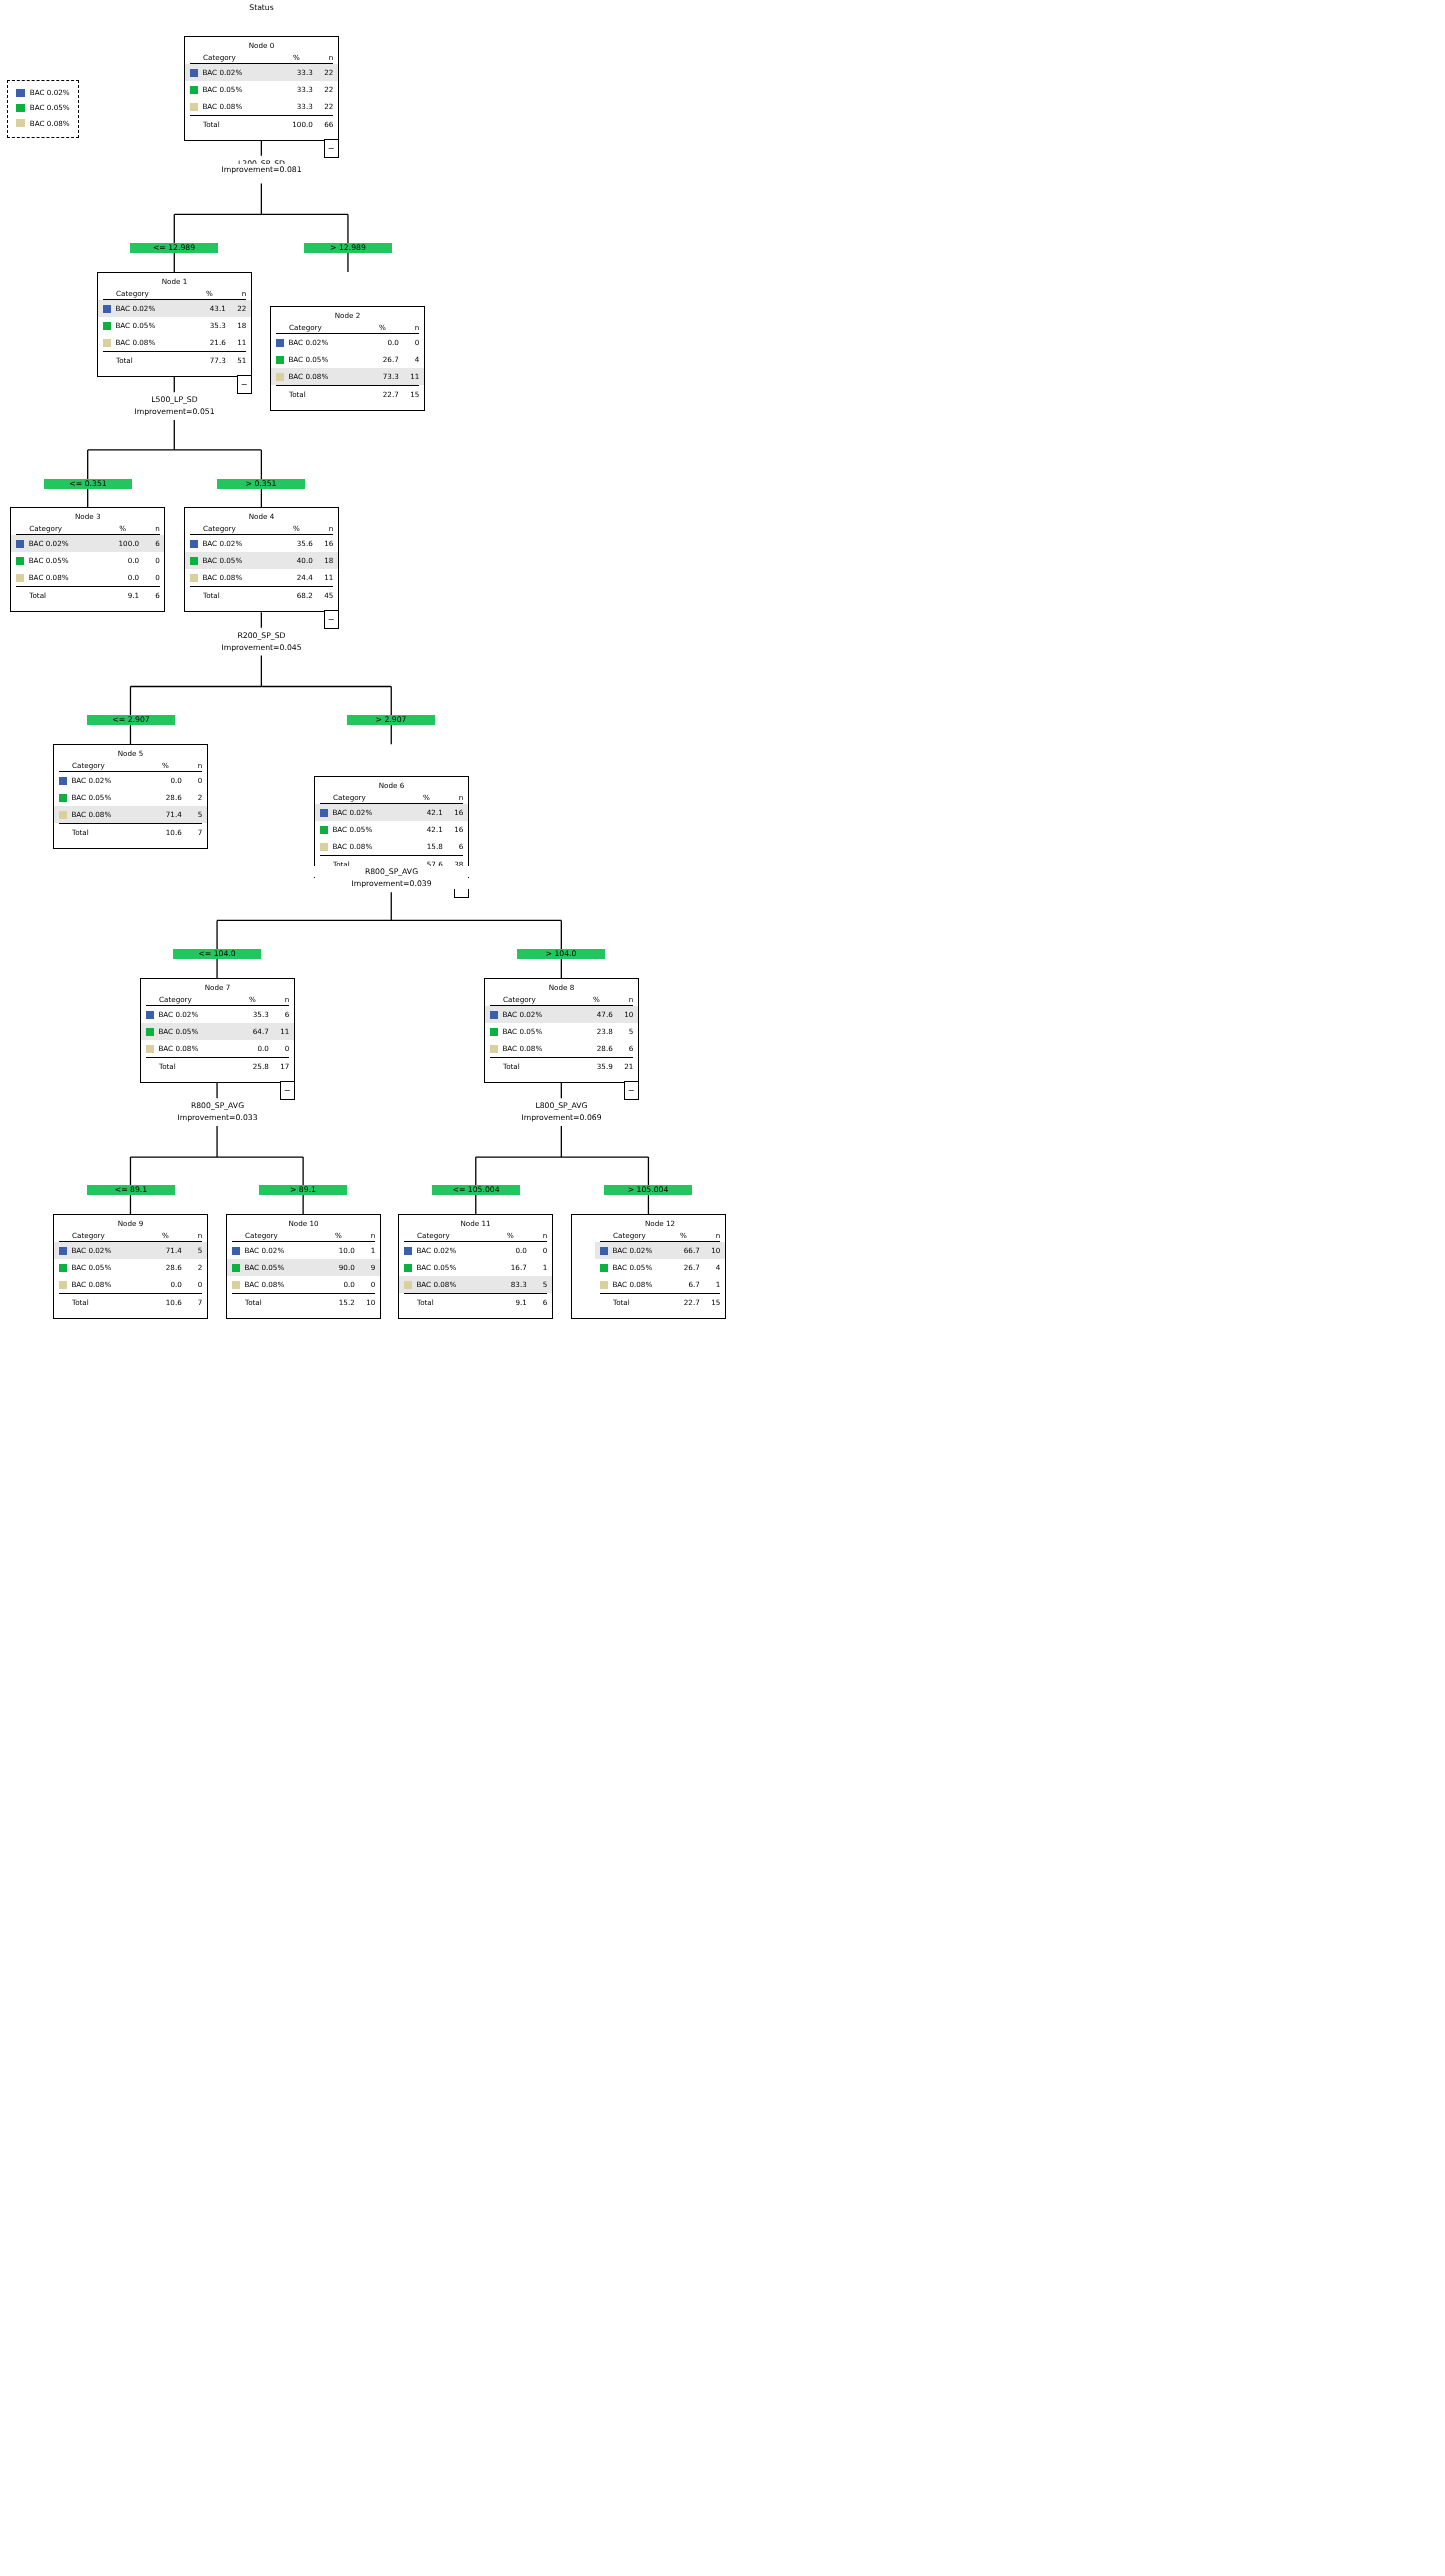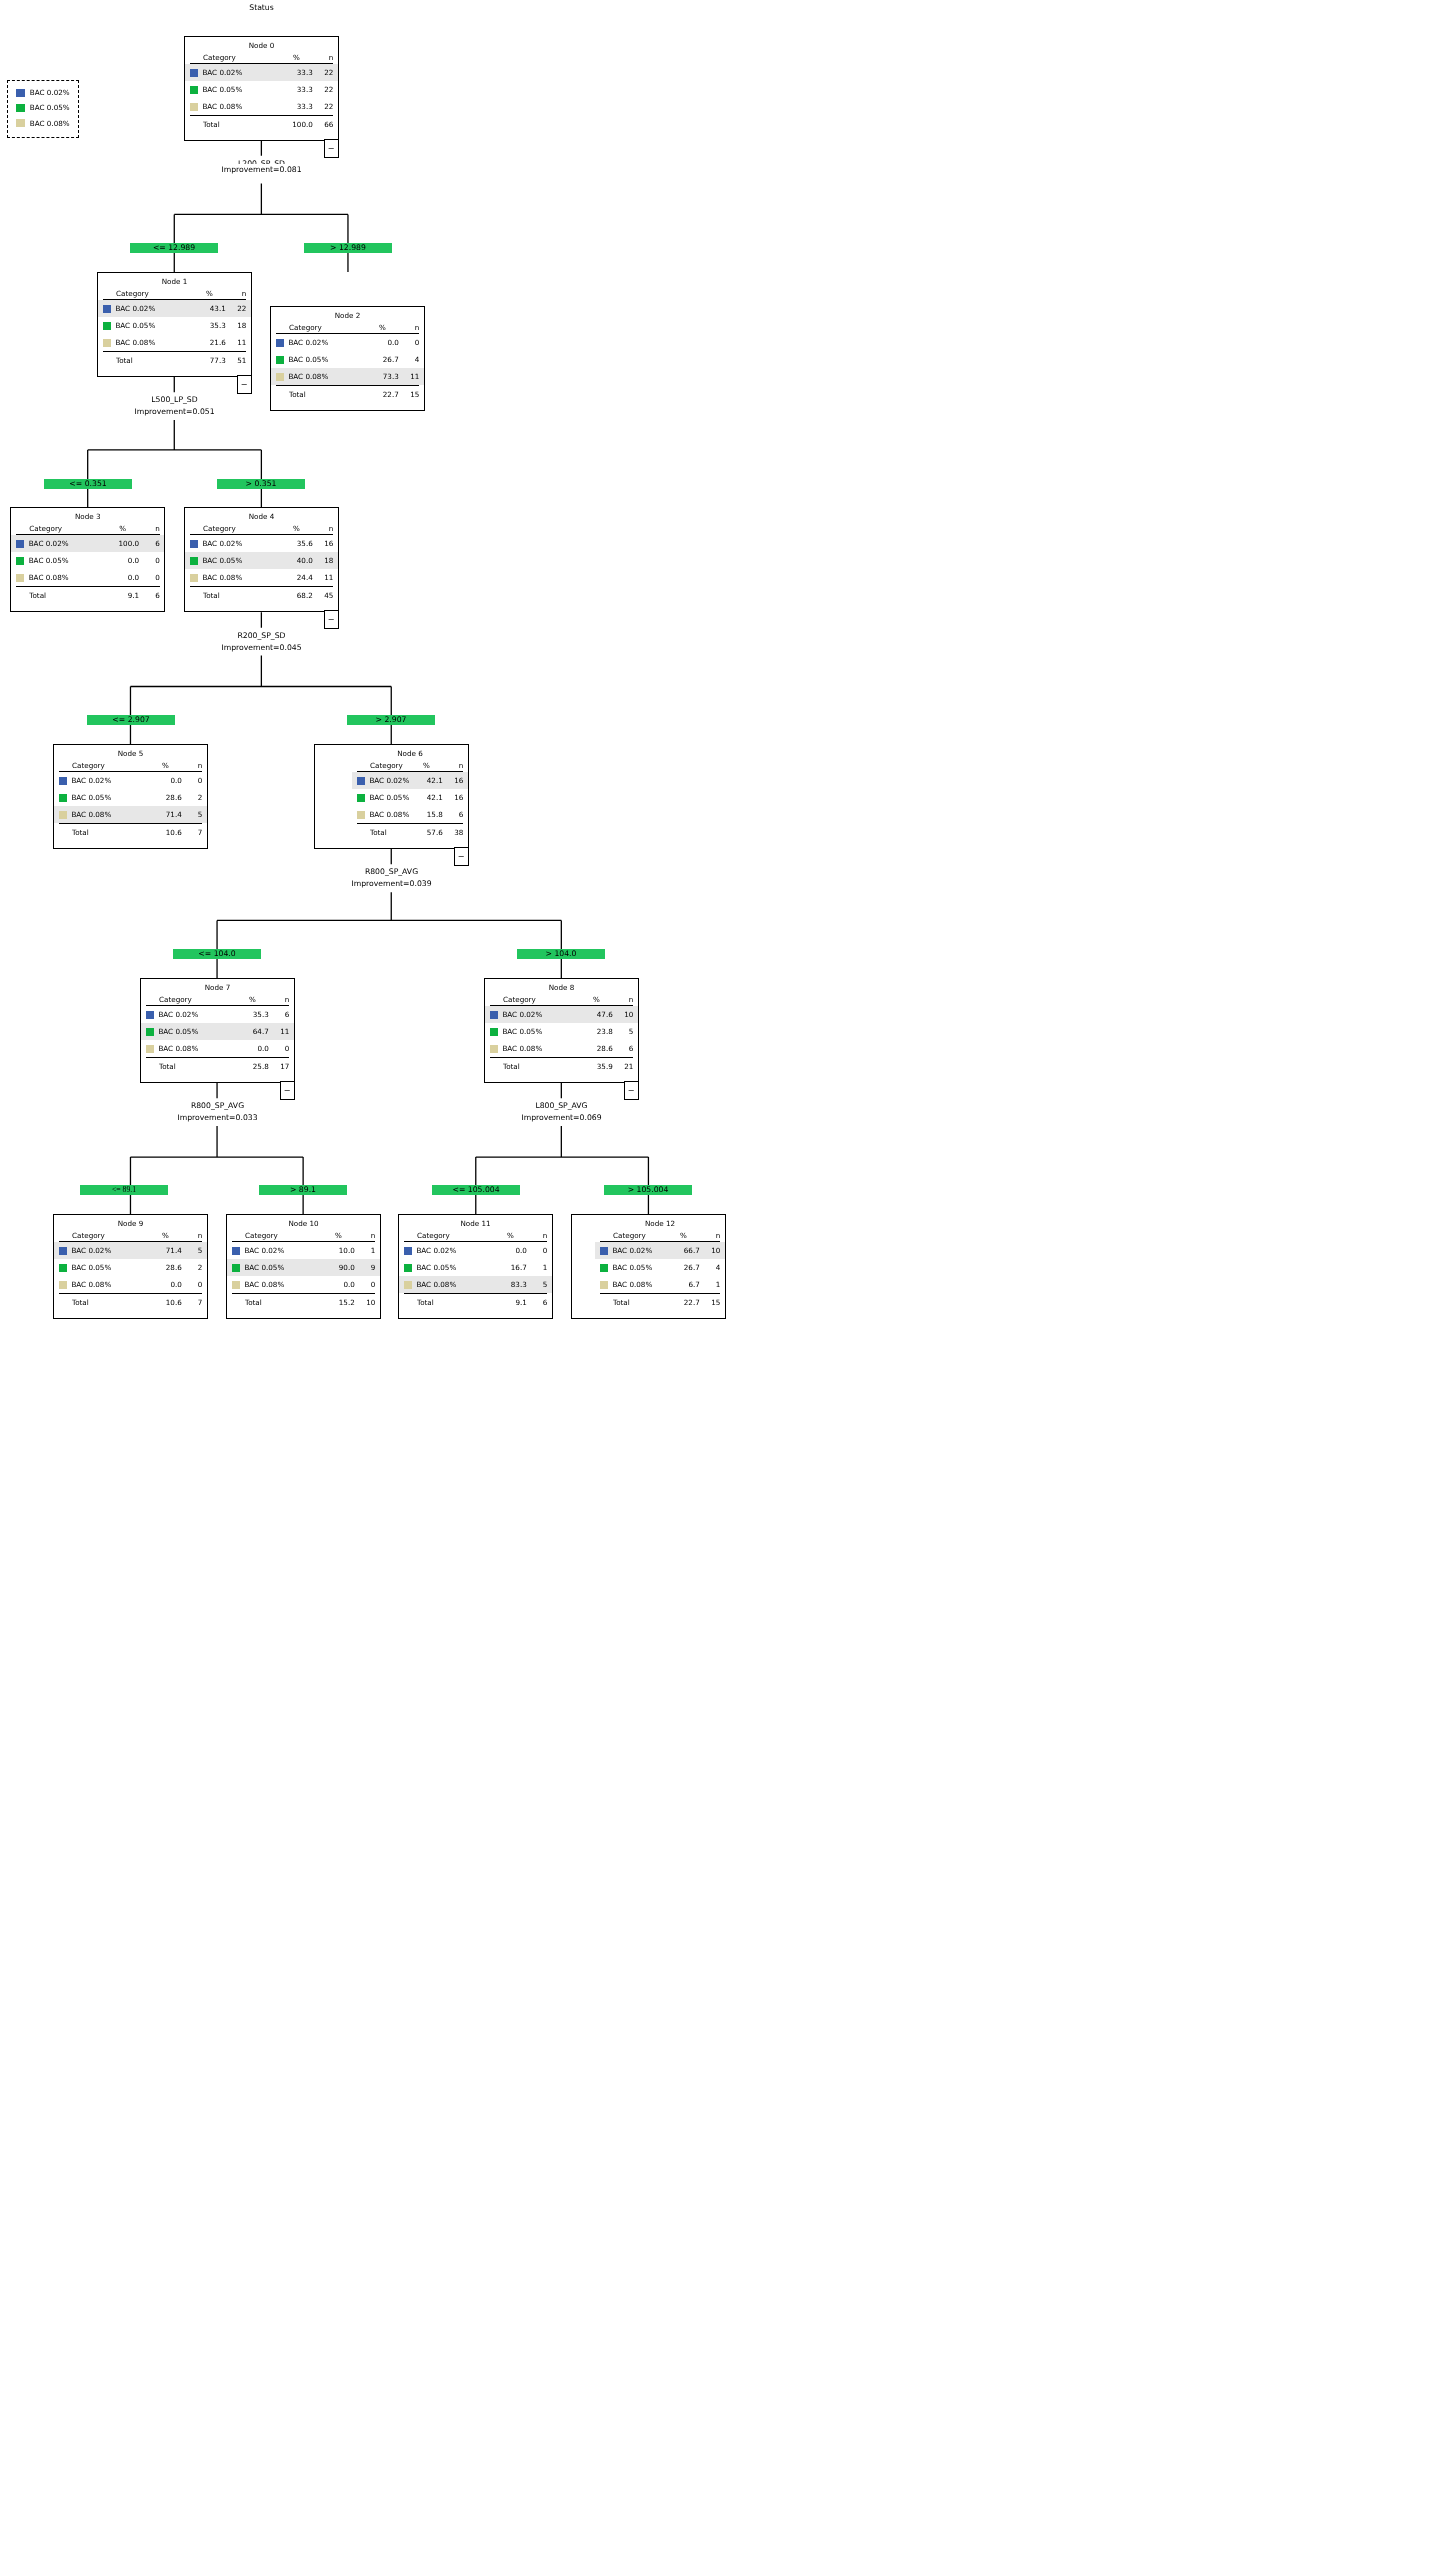--- a/index.html
+++ b/index.html
@@ -256,21 +256,21 @@
       <span class="n">5</span>
     </div>
     <div class="node-sep"></div>
     <div class="node-total">
       <span class="cat">Total</span>
       <span class="pct">10.6</span>
       <span class="n">7</span>
     </div>
 
   </div>
-    <div class="node" style="left: 314px; top: 744px; padding-left: 37px;">
+    <div class="node" style="left: 314px; top: 776px;">
     <div class="node-title">Node 6</div>
     <div class="node-head">
       <span class="cat">Category</span>
       <span class="pct">%</span>
       <span class="n">n</span>
     </div>
     <div class="node-row hl">
       <span class="swatch" style="background: rgb(58, 95, 173);"></span>
       <span class="cat">BAC 0.02%</span>
       <span class="pct">42.1</span>
@@ -511,20 +511,20 @@
     <div class="split-var" style="left: 184px; top: 630px; width: 155px;">R200_SP_SD</div>
     <div class="split-imp" style="left: 184px; top: 642px; width: 155px;">Improvement=0.045</div>
     <div class="branch-label" style="left: 87px; top: 715px; width: 88px;">&lt;= 2.907</div>
     <div class="branch-label" style="left: 347px; top: 715px; width: 88px;">&gt; 2.907</div>
     <div class="split-var" style="left: 314px; top: 866px; width: 155px;">R800_SP_AVG</div>
     <div class="split-imp" style="left: 314px; top: 878px; width: 155px;">Improvement=0.039</div>
     <div class="branch-label" style="left: 173px; top: 949px; width: 88px;">&lt;= 104.0</div>
     <div class="branch-label" style="left: 517px; top: 949px; width: 88px;">&gt; 104.0</div>
     <div class="split-var" style="left: 140px; top: 1100px; width: 155px;">R800_SP_AVG</div>
     <div class="split-imp" style="left: 140px; top: 1112px; width: 155px;">Improvement=0.033</div>
-    <div class="branch-label" style="left: 80px; top: 1185px; width: 88px; font-family: Liberation Serif, serif;">&lt;= 89.1</div>
+    <div class="branch-label" style="left: 87px; top: 1185px; width: 88px;">&lt;= 89.1</div>
     <div class="branch-label" style="left: 259px; top: 1185px; width: 88px;">&gt; 89.1</div>
     <div class="split-var" style="left: 484px; top: 1100px; width: 155px;">L800_SP_AVG</div>
     <div class="split-imp" style="left: 484px; top: 1112px; width: 155px;">Improvement=0.069</div>
     <div class="branch-label" style="left: 432px; top: 1185px; width: 88px;">&lt;= 105.004</div>
     <div class="branch-label" style="left: 604px; top: 1185px; width: 88px;">&gt; 105.004</div>
   </div>
 
 
 </body></html>

